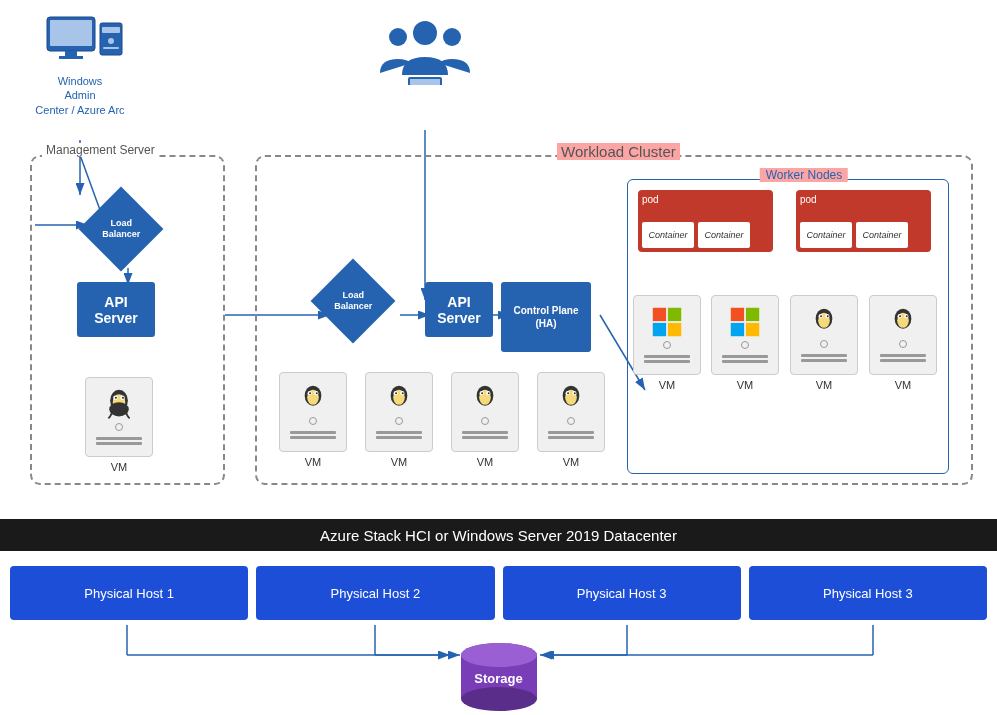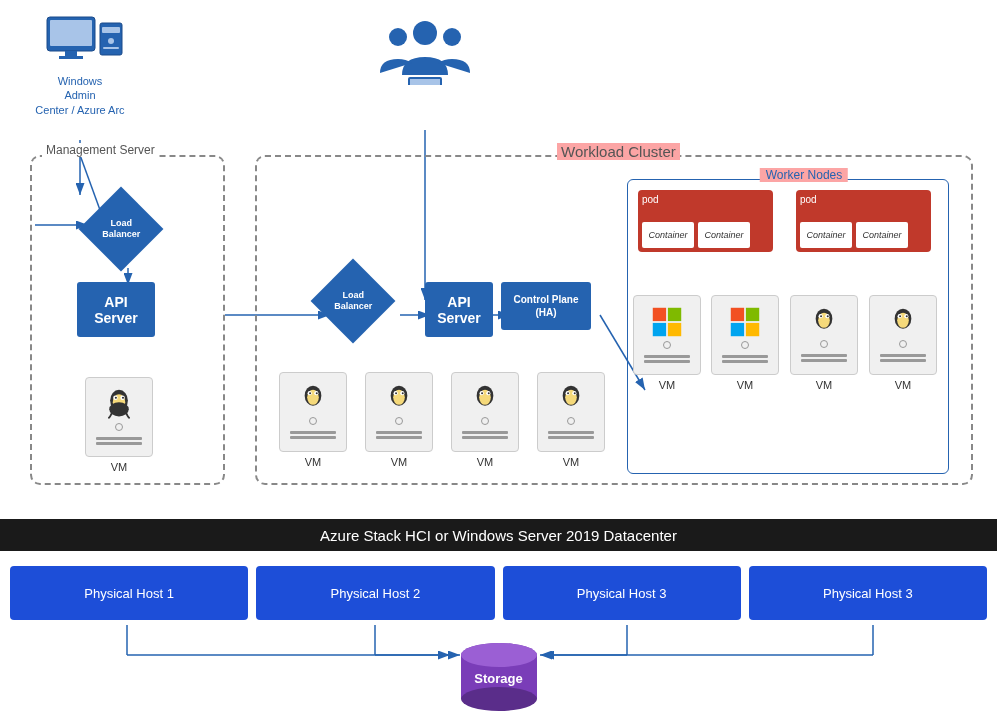--- a/index.html
+++ b/index.html
@@ -407,21 +407,21 @@
     <div style="position:absolute; top:110px; left:62px; width:68px; height:68px;">
       <div style="position:absolute; width:60px; height:60px; background:#2563b0; transform:rotate(45deg); top:4px; left:4px; display:flex; align-items:center; justify-content:center;">
         <span style="transform:rotate(-45deg); color:#fff; font-size:9px; font-weight:bold; text-align:center; line-height:1.2;">Load<br>Balancer</span>
       </div>
     </div>
 
     <div class="api-server-box" style="top:125px; left:168px; width:68px; height:55px;">
       <span>API<br>Server</span>
     </div>
 
-    <div class="control-plane-box" style="top:125px; left:244px; width:90px; height:48px;">
+    <div class="control-plane-box" style="top:125px; left:244px; width:90px; height:70px;">
       <span>Control Plane<br>(HA)</span>
     </div>
 
     <div style="position:absolute; top:215px; left:22px;">
       <div class="vm-box" style="position:relative;">
         <div class="vm-inner">
           <svg viewBox="0 0 36 36" width="30" height="30">
             <ellipse cx="18" cy="14" rx="10" ry="12" fill="#333"></ellipse>
             <ellipse cx="18" cy="16" rx="7" ry="9" fill="#f5d97a"></ellipse>
             <circle cx="14" cy="11" r="2.5" fill="#fff"></circle>

